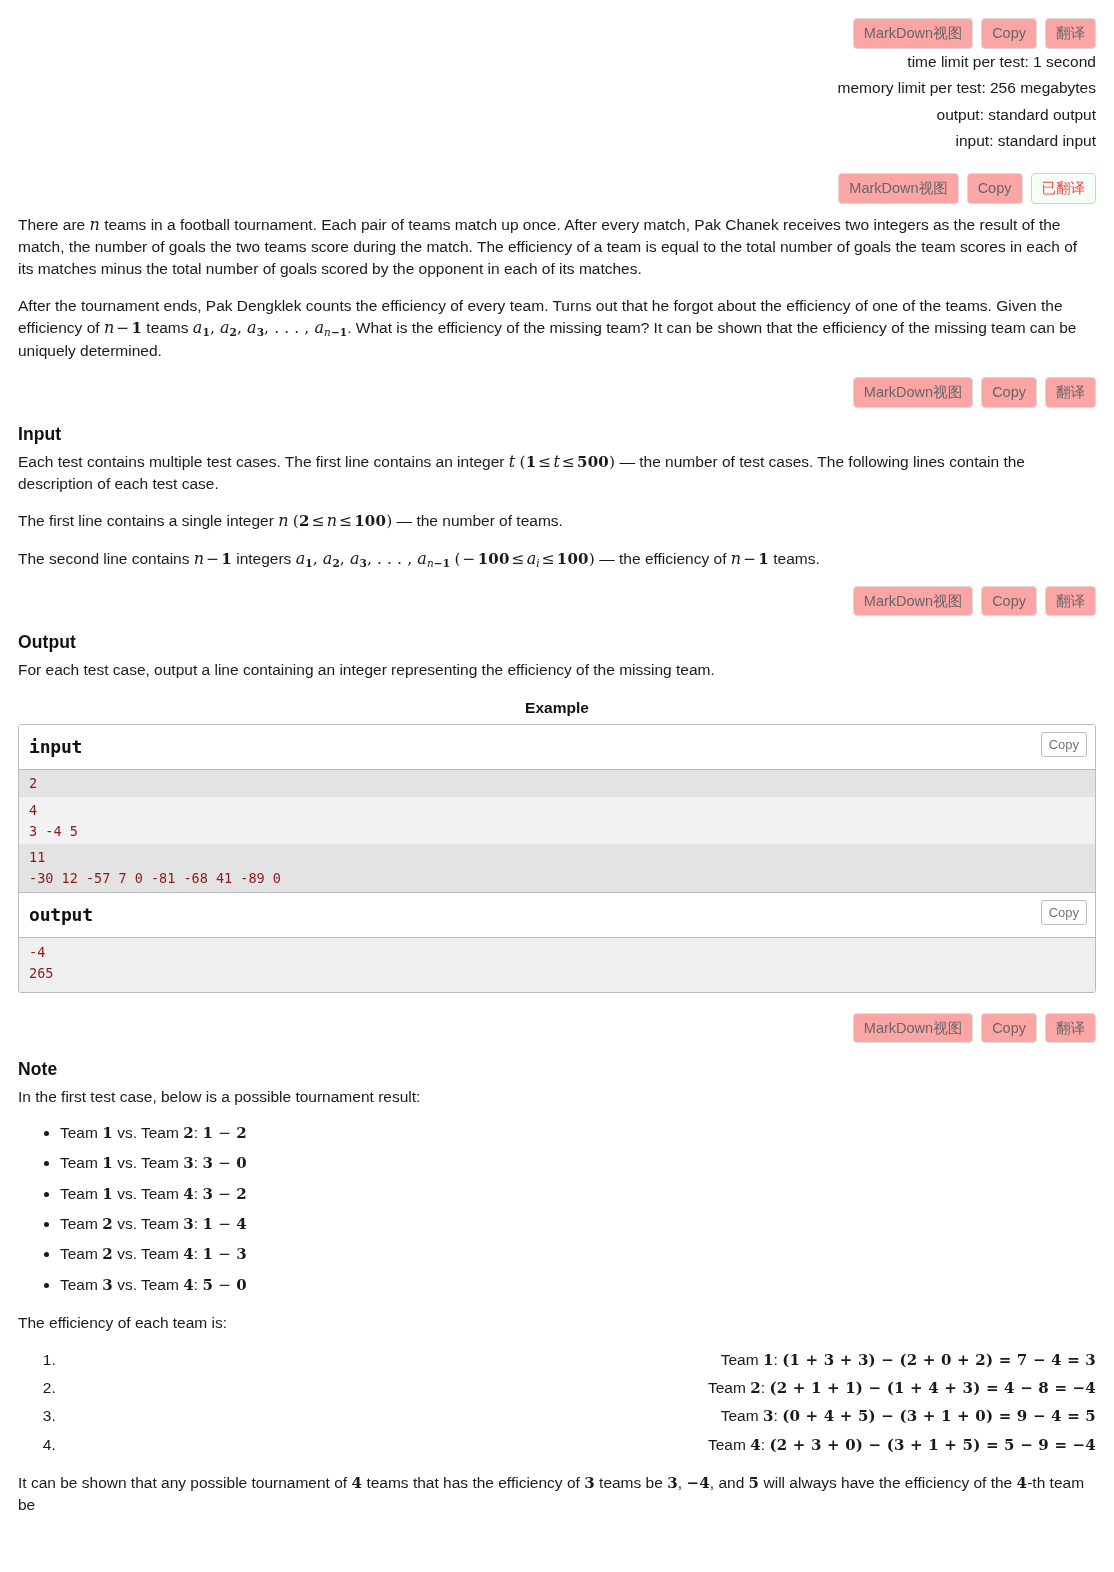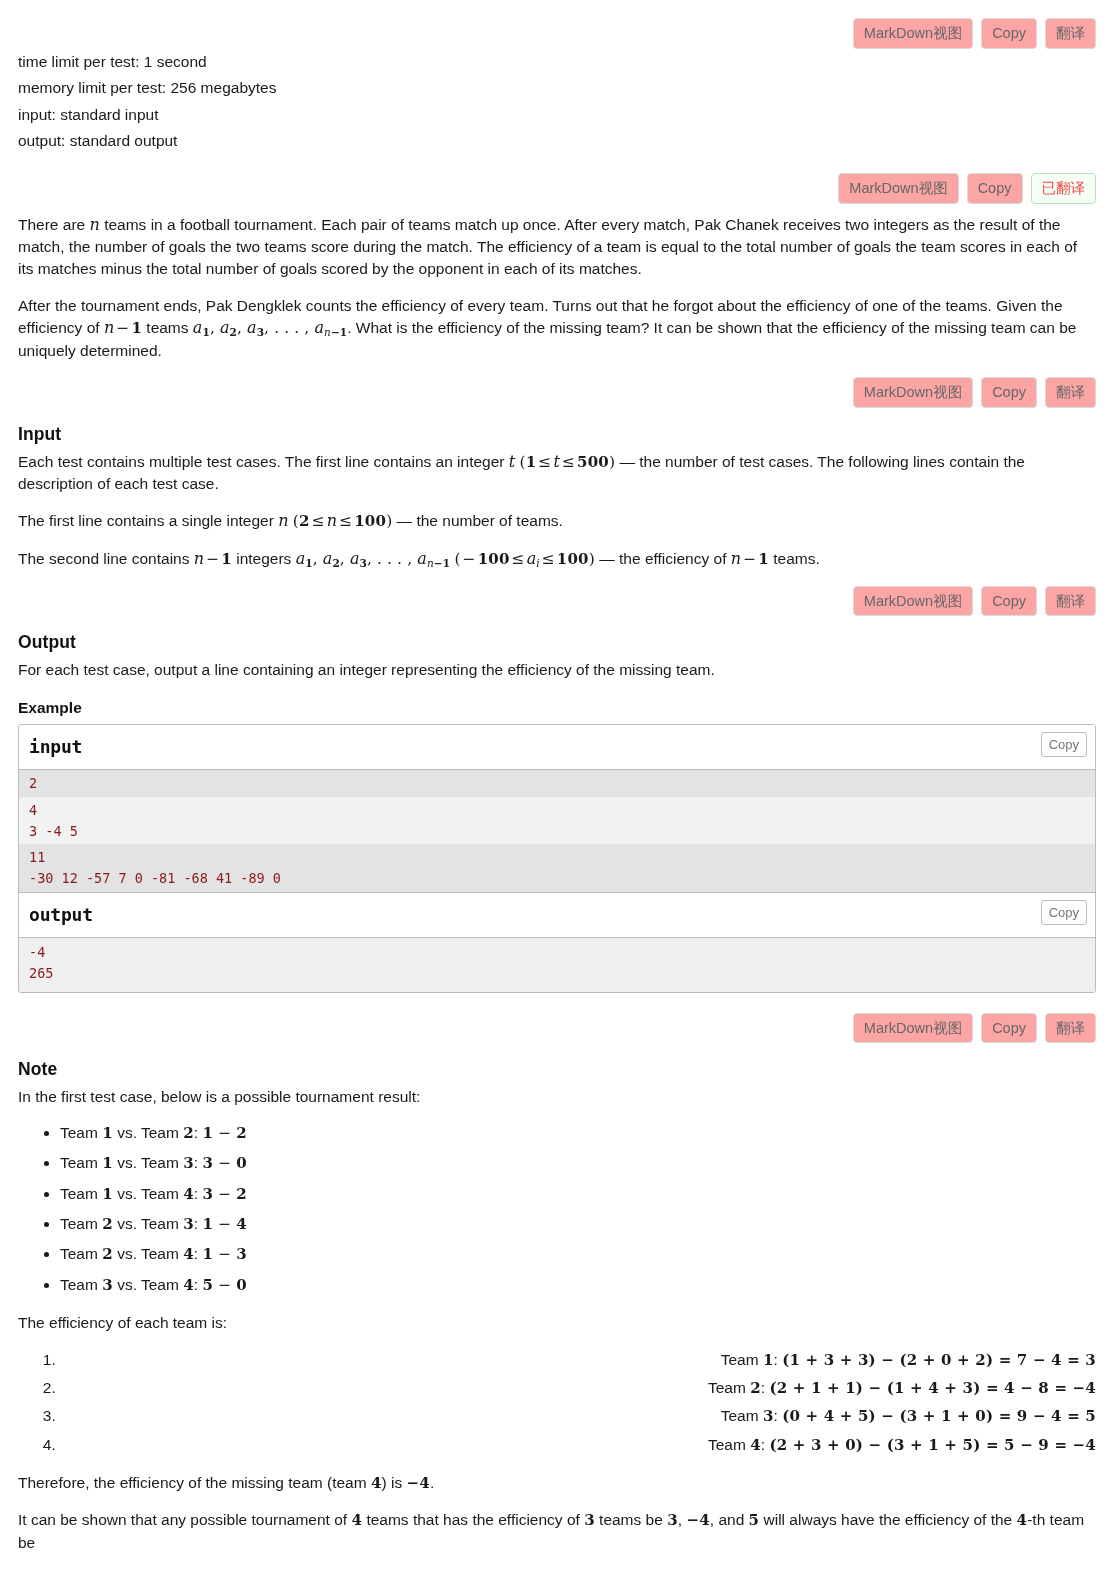--- a/index.html
+++ b/index.html
@@ -88,38 +88,39 @@
   
   h1.prob-title {
     font-size: 25px;
     font-weight: 400;
     text-align: center;
     margin: 10px 0 16px 0;
     color: #1a1a1a;
     letter-spacing: .2px;
   }
   .limits {
-    text-align: left;
+    text-align: right;
     font-size: 15.5px;
     line-height: 1.72;
     color: #1a1a1a;
     margin-bottom: 18px;
   }
   h2.sec {
     font-size: 17.5px;
     font-weight: 700;
     margin: 14px 0 4px 0;
     color: #111111;
     letter-spacing: .1px;
   }
   h3.ex-title {
     font-size: 15.5px;
     font-weight: 700;
     margin: 16px 0 5px 0;
     color: #111111;
+    text-align: center;
   }
   p {
     margin: 0 0 15px 0;
   }
 
   
   .example-box {
     border: 1px solid #bbbbbb;
     border-radius: 3px;
     background: #ffffff;
@@ -201,22 +202,22 @@
   <div class="toolbar" style="padding-top:18px;">
     <span class="tb-btn">MarkDown视图</span>
     <span class="tb-btn">Copy</span>
     <span class="tb-btn">翻译</span>
   </div>
 
 
   <div class="limits">
     <div>time limit per test: 1 second</div>
     <div>memory limit per test: 256 megabytes</div>
+    <div>output: standard output</div>
     <div>input: standard input</div>
-    <div>output: standard output</div>
   </div>
 
   <div class="toolbar">
     <span class="tb-btn">MarkDown视图</span>
     <span class="tb-btn">Copy</span>
     <span class="tb-btn translated">已翻译</span>
   </div>
 
   <p style="margin-top:10px;">
     <span>There are </span><span class="mi">n</span><span> teams in a football tournament. Each pair of teams match up once. After every match, Pak Chanek receives two integers as the result of the match, the number of goals the two teams score during the match. The efficiency of a team is equal to the total number of goals the team scores in each of its matches minus the total number of goals scored by the opponent in each of its matches.</span>
@@ -327,21 +328,18 @@
       <span>Team </span><span class="mn">2</span><span>: </span><span class="m mn">(2 + 1 + 1) − (1 + 4 + 3) = 4 − 8 = −4</span>
     </li>
     <li>
       <span>Team </span><span class="mn">3</span><span>: </span><span class="m mn">(0 + 4 + 5) − (3 + 1 + 0) = 9 − 4 = 5</span>
     </li>
     <li>
       <span>Team </span><span class="mn">4</span><span>: </span><span class="m mn">(2 + 3 + 0) − (3 + 1 + 5) = 5 − 9 = −4</span>
     </li>
   </ol>
 
-  <p>
-    <span>Therefore, the efficiency of the missing team (team </span><span class="mn">4</span><span>) is </span><span class="mn">−4</span><span>.</span>
-  </p>
 
   <p>
     <span>It can be shown that any possible tournament of </span><span class="mn">4</span><span> teams that has the efficiency of </span><span class="mn">3</span><span> teams be </span><span class="mn">3</span><span>, </span><span class="mn">−4</span><span>, and </span><span class="mn">5</span><span> will always have the efficiency of the </span><span class="mn">4</span><span>-th team be </span>
   </p>
 
 </div>
 
 </body></html>

